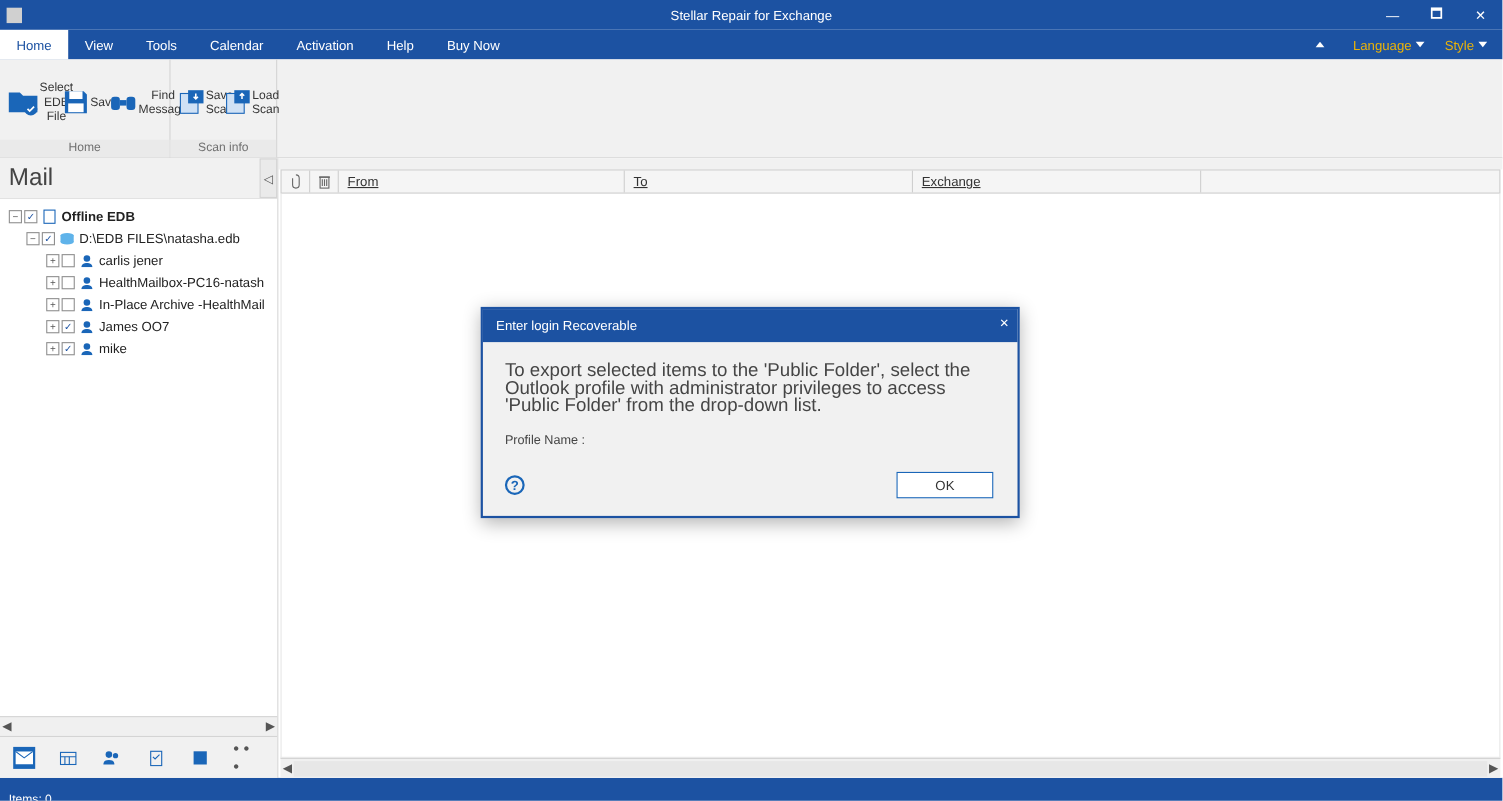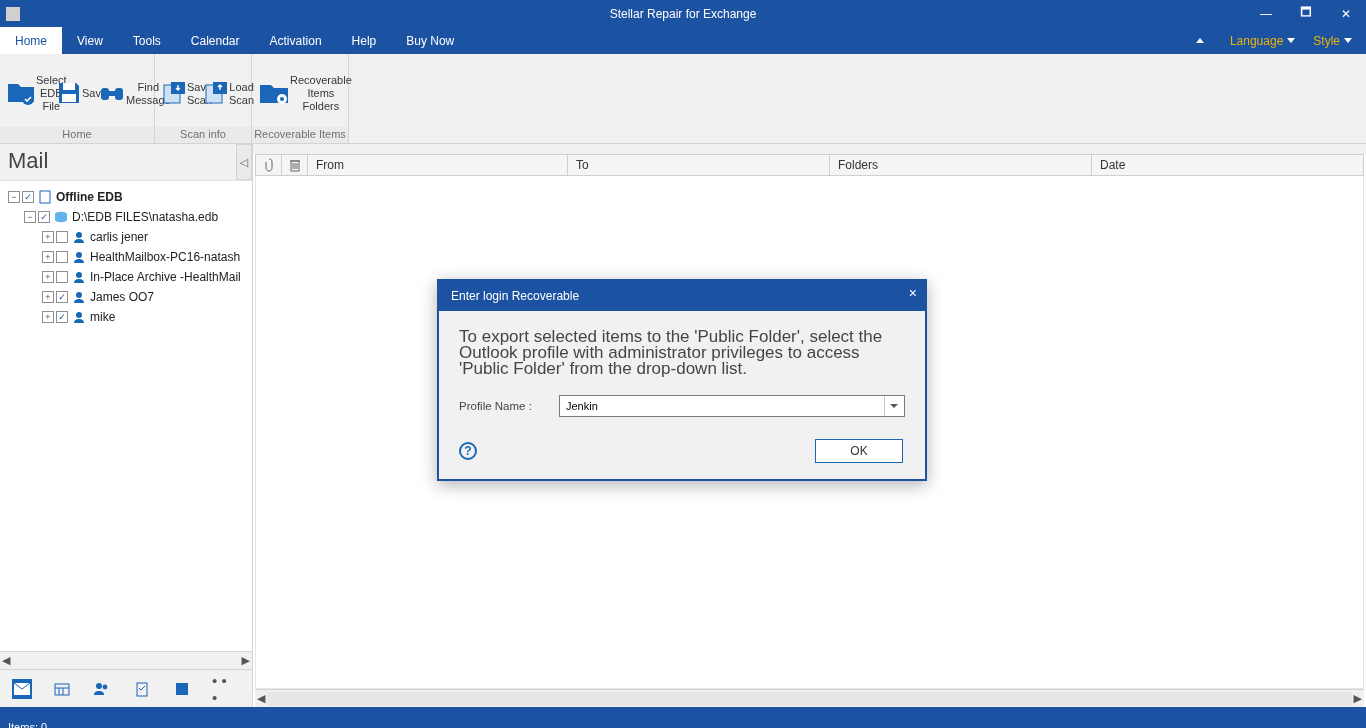--- a/index.html
+++ b/index.html
@@ -46,21 +46,21 @@
 .folder-icon { width:14px; height:14px; margin-right:4px; display:inline-flex; align-items:center; justify-content:center;}
 .tree-label { color:#222; }
 .tree-label.bold { font-weight:600; }
 .sidebar-hscroll { height:18px; background:#f0f0f0; border-top:1px solid #d4d4d4; display:flex; align-items:center; justify-content:space-between; padding:0 2px; font-size:11px; color:#555;}
 .sidebar-bottom { height:38px; background:#f1f1f1; border-top:1px solid #d4d4d4; display:flex; align-items:center; gap:20px; padding-left:12px;}
 .nav-ico { width:20px; height:20px; display:flex; align-items:center; justify-content:center; color:#1a66b8; font-size:15px;}
 .nav-ico.active { background:#1a66b8; color:#fff; }
 
 .content { flex:1; display:flex; flex-direction:column; background:#fff;}
 .gap { height:10px; background:#f1f1f1; }
-.grid-head { height:22px; background:#f5f5f5; border:1px solid #cfcfcf; display:flex; font-size:12px; color:#333; margin:0 2px;}
+.grid-head { height:22px; background:#f5f5f5; border:1px solid #cfcfcf; display:flex; font-size:12px; color:#333; margin:0 2px;text-decoration:underline;}
 .grid-head .col { border-right:1px solid #cfcfcf; display:flex; align-items:center; padding-left:8px;}
 .grid-body { flex:1; border:1px solid #e7e7e7; border-top:none; margin:0 2px; position:relative;}
 .content-hscroll { height:18px; background:#f0f0f0; border-top:1px solid #d4d4d4; margin:0 2px; display:flex; align-items:center; padding:0 2px; font-size:11px; color:#555;}
 .content-hscroll .track { flex:1; height:14px; background:#e7e7e7; margin:0 2px;}
 
 
 .statusbar { height:39px; background:#1c52a2; color:#fff; font-size:11px; display:flex; align-items:center; padding-left:8px;}
 
 
 .dialog { position:absolute; left:437px; top:279px; width:490px; background:#f1f1f1; border:2px solid #1c52a2; box-shadow:0 4px 16px rgba(0,0,0,0.3); z-index:50;}
@@ -172,36 +172,20 @@
               <path d="M17 10V5m-2 2l2-2 2 2" stroke="#fff" stroke-width="1.4" fill="none"></path>
             </svg>
         </div>
         <div class="lbl" style="white-space:pre-line">Load
 Scan</div>
       </div>
     </div>
     <div class="group-label">Scan info</div>
   </div>
 
-  <div class="ribbon-group">
-    <div class="items">
-      <div class="ribbon-btn wide">
-        <div class="ribbon-icon">
-          <svg width="32" height="26" viewBox="0 0 32 26">
-              <path d="M2 5h11l3 3h14v15H2z" fill="#1a66b8"></path>
-              <circle cx="24" cy="19" r="5" fill="#fff"></circle>
-              <circle cx="24" cy="19" r="2" fill="#1a66b8"></circle>
-            </svg>
-        </div>
-        <div class="lbl" style="white-space:pre-line">Recoverable
-Items Folders</div>
-      </div>
-    </div>
-    <div class="group-label">Recoverable Items</div>
-  </div>
 </div>
 
 <div class="main">
   <div class="sidebar">
     <div class="mail-hdr">Mail</div>
     <div class="collapse-handle">◁</div>
 
     <div class="tree">
       <div class="tree-row" style="padding-left:8px">
         <span class="tw">−</span>
@@ -335,22 +319,21 @@
           <svg width="12" height="14">
             <rect x="2" y="3" width="8" height="10" fill="none" stroke="#666"></rect>
             <line x1="1" y1="3" x2="11" y2="3" stroke="#666"></line>
             <line x1="4" y1="5" x2="4" y2="11" stroke="#666"></line>
             <line x1="6" y1="5" x2="6" y2="11" stroke="#666"></line>
             <line x1="8" y1="5" x2="8" y2="11" stroke="#666"></line>
           </svg>
         </div>
       <div class="col" style="width:260px">From</div>
       <div class="col" style="width:262px">To</div>
-      <div class="col" style="width:262px">Folders</div>
-      <div class="col" style="flex:1;border-right:none">Date</div>
+      <div class="col" style="width:262px">Exchange</div>
     </div>
     <div class="grid-body"></div>
     <div class="content-hscroll">
         <span>◀</span>
         <div class="track"></div>
         <span>▶</span>
       </div>
   </div>
 </div>
 
@@ -360,26 +343,20 @@
 
 <div class="dialog">
   <div class="dialog-titlebar">
     <span>Enter login Recoverable</span>
     <span class="dialog-close">×</span>
   </div>
   <div class="dialog-body">
     <div class="dialog-text">To export selected items to the 'Public Folder', select the Outlook profile with administrator privileges to access 'Public Folder' from the drop-down list.</div>
     <div class="dialog-row">
       <div class="lbl">Profile Name :</div>
-      <div class="combo">
-        <input type="text" value="Jenkin" style="">
-        <div class="dd">
-            <span class="caret-down"></span>
-          </div>
-      </div>
     </div>
     <div class="dialog-footer">
       <div class="help-ico">?</div>
       <div class="sp"></div>
       <div class="ok-btn">OK</div>
     </div>
   </div>
 </div>
 
 </body></html>

